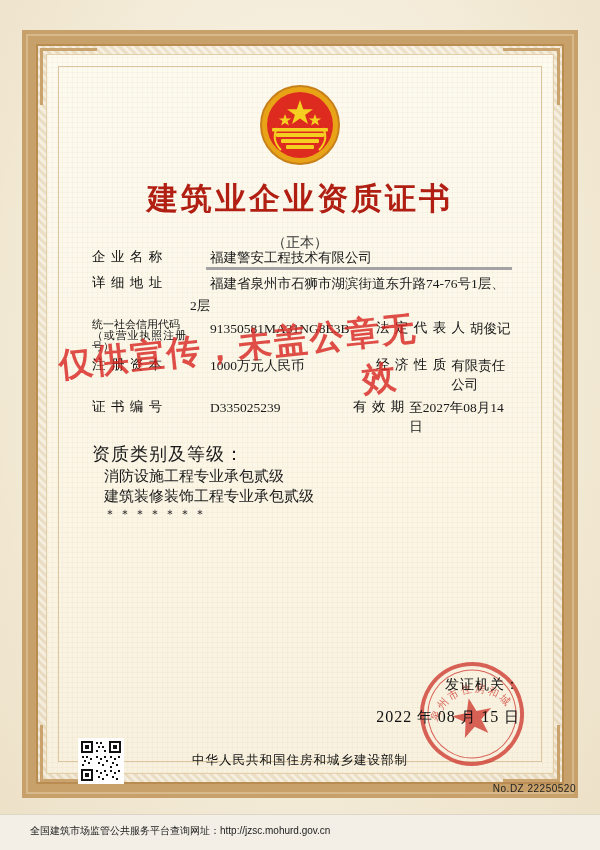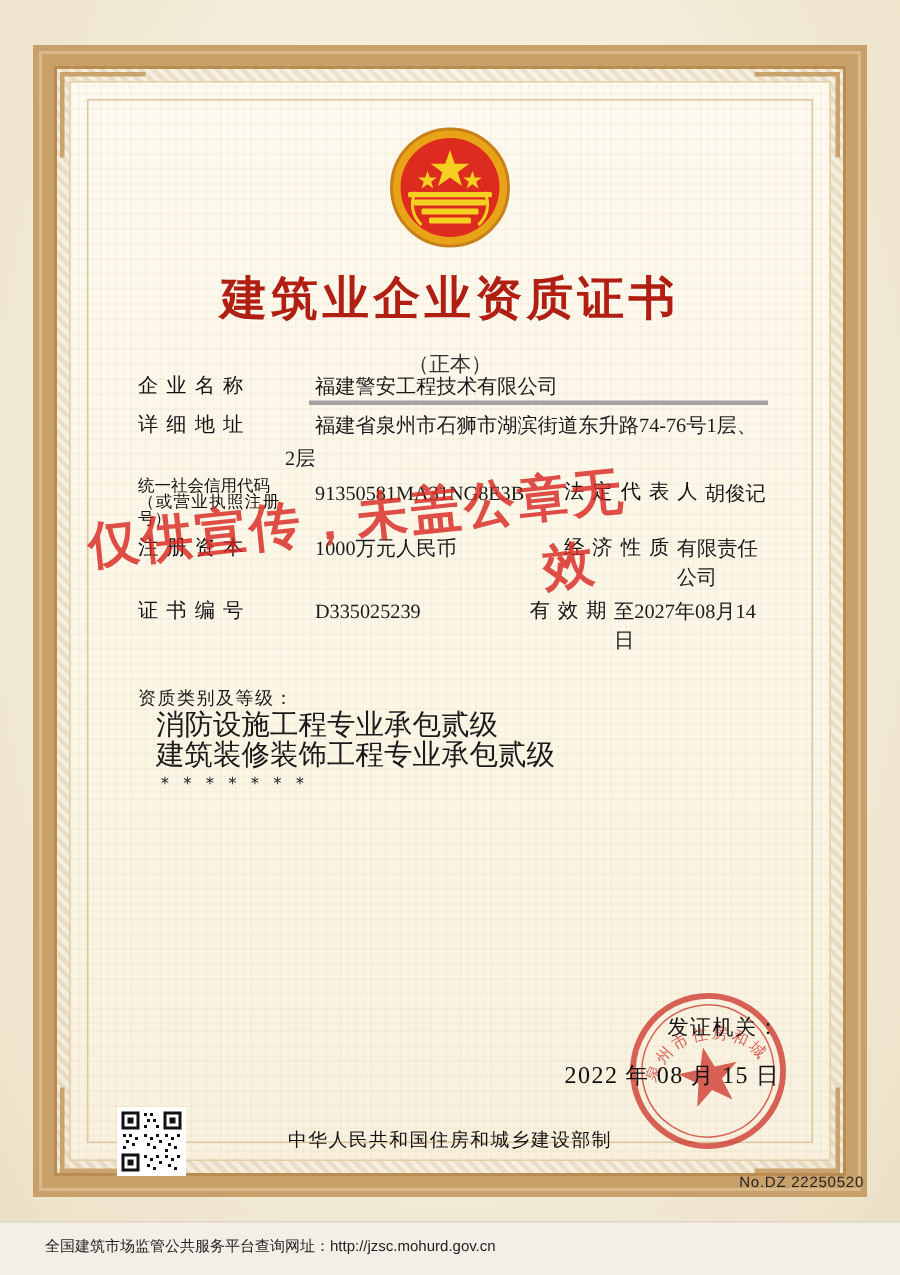--- a/index.html
+++ b/index.html
@@ -165,26 +165,26 @@
 
   .addr2 {
     padding-left: 98px;
     font-size: 13.5px;
     line-height: 19px;
     margin-top: -2px;
     margin-bottom: 4px;
   }
 
   .qual-head {
-    font-size: 12px;
-    letter-spacing: 1px;
-    margin-top: 21px;
+    font-size: 18px;
+    letter-spacing: 1px;
+    margin-top: 6px;
   }
   .qual-item {
-    font-size: 19px;
+    font-size: 15px;
     line-height: 20px;
     padding-left: 12px;
   }
   .stars {
     font-size: 12px;
     letter-spacing: 3px;
     padding-left: 12px;
     color: #222;
   }
 

